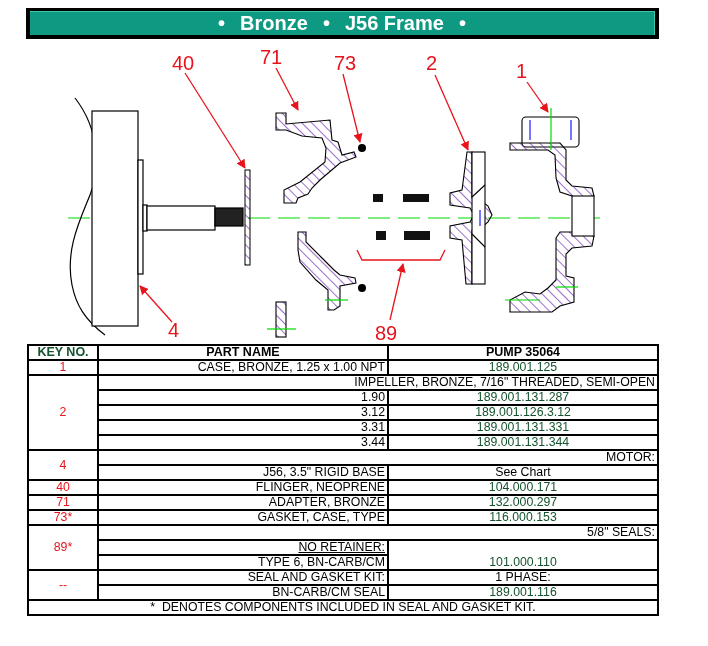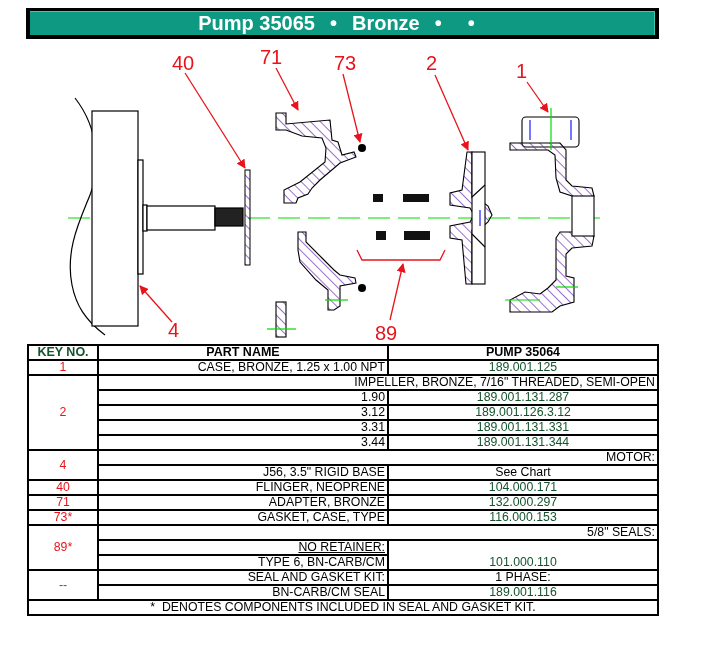--- a/index.html
+++ b/index.html
@@ -19,24 +19,24 @@
   .ind { padding-left:12px !important; }
   .ind2 { padding-left:20px !important; }
   .u { text-decoration:underline; }
   .note { text-align:center; color:#000; }
 </style>
 </head>
 <body>
 
 <div class="banner">
   <div class="banner-inner">
-    <span>Pump 35065</span>
     <span class="sep">•</span>
     <span>Bronze</span>
     <span class="sep">•</span>
+    <span>J56 Frame</span>
     <span class="sep">•</span>
   </div>
 </div>
 
 <svg class="drawing" width="708" height="304" viewBox="0 40 708 304" xmlns="http://www.w3.org/2000/svg">
   <defs>
     <pattern id="hatch" patternUnits="userSpaceOnUse" width="7" height="7" patternTransform="rotate(-45)">
       <line x1="0" y1="0" x2="0" y2="7" stroke="#6a1fb0" stroke-width="1.3"></line>
     </pattern>
     <marker id="arrow" viewBox="0 0 10 10" refX="9" refY="5" markerWidth="7" markerHeight="7" orient="auto-start-reverse">

